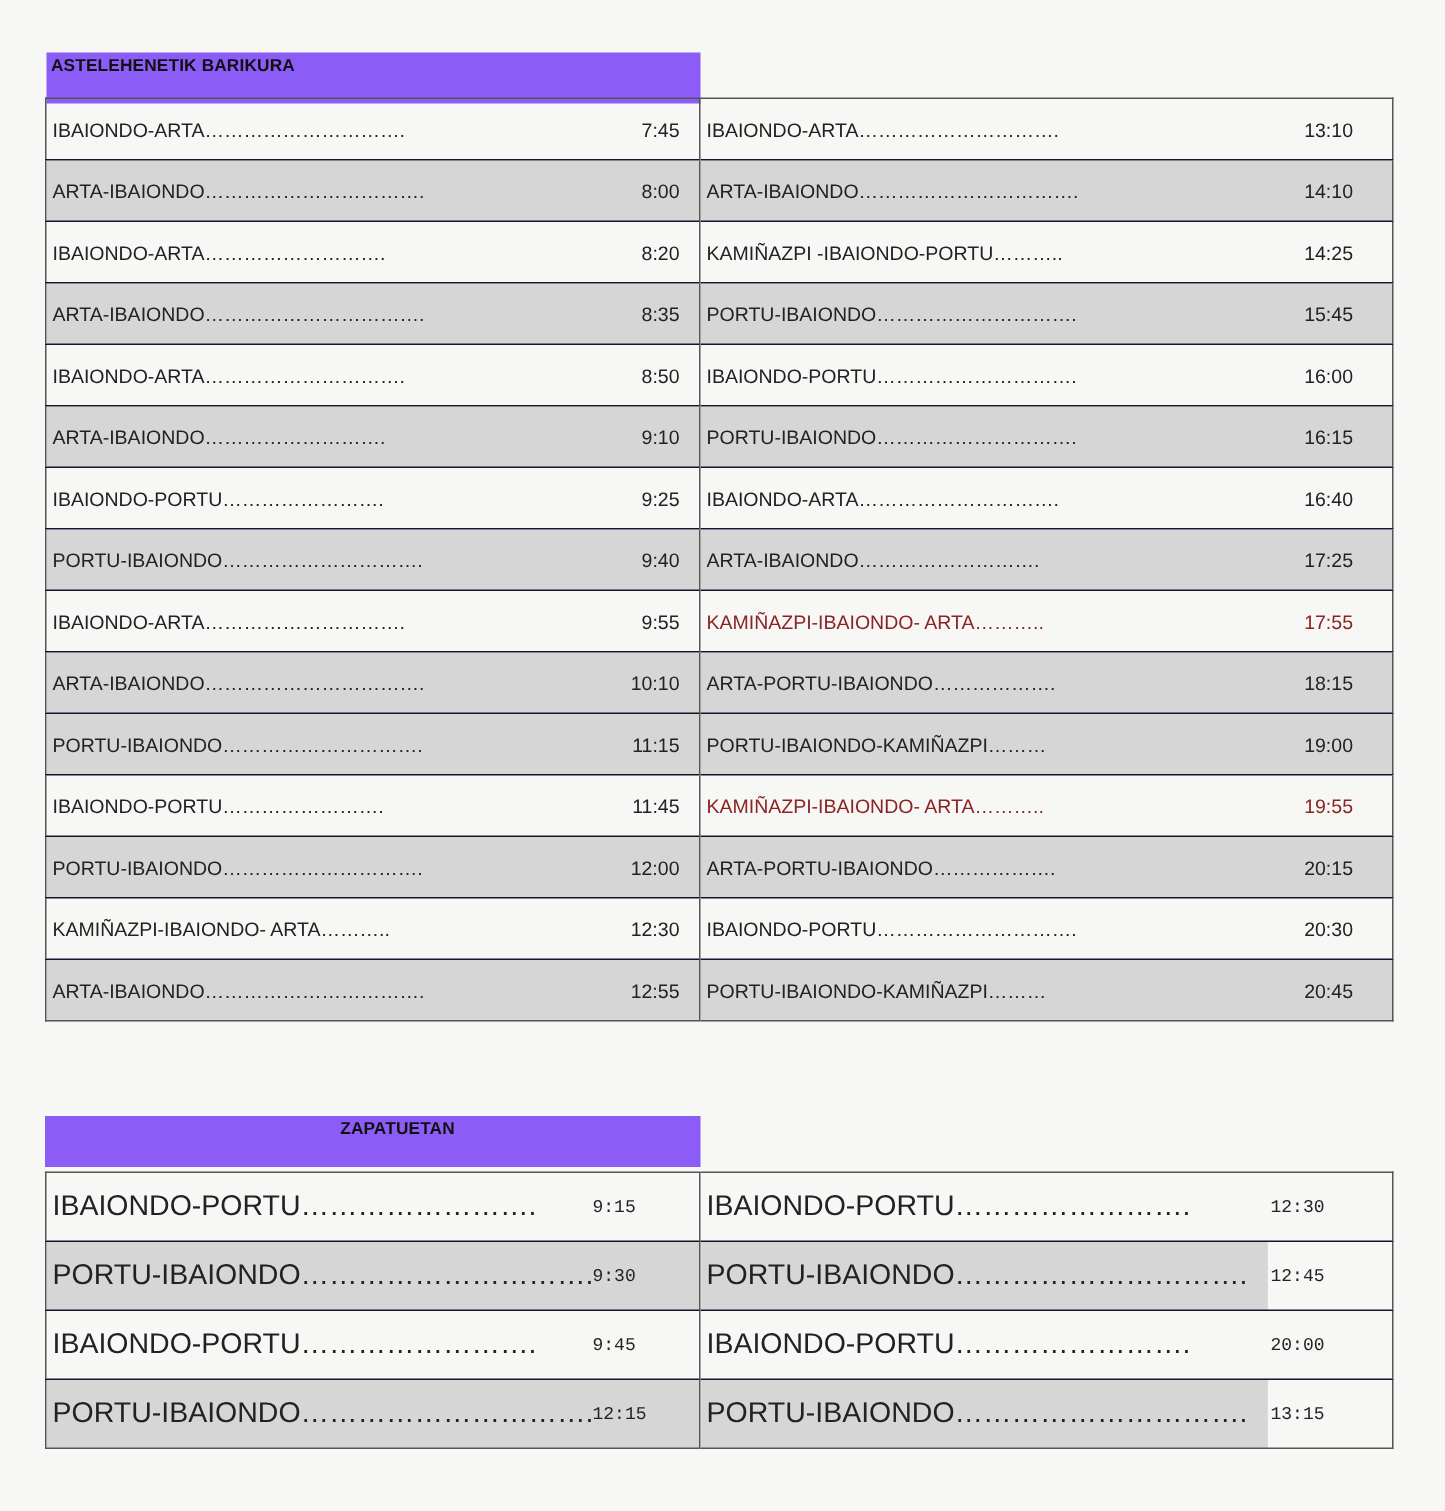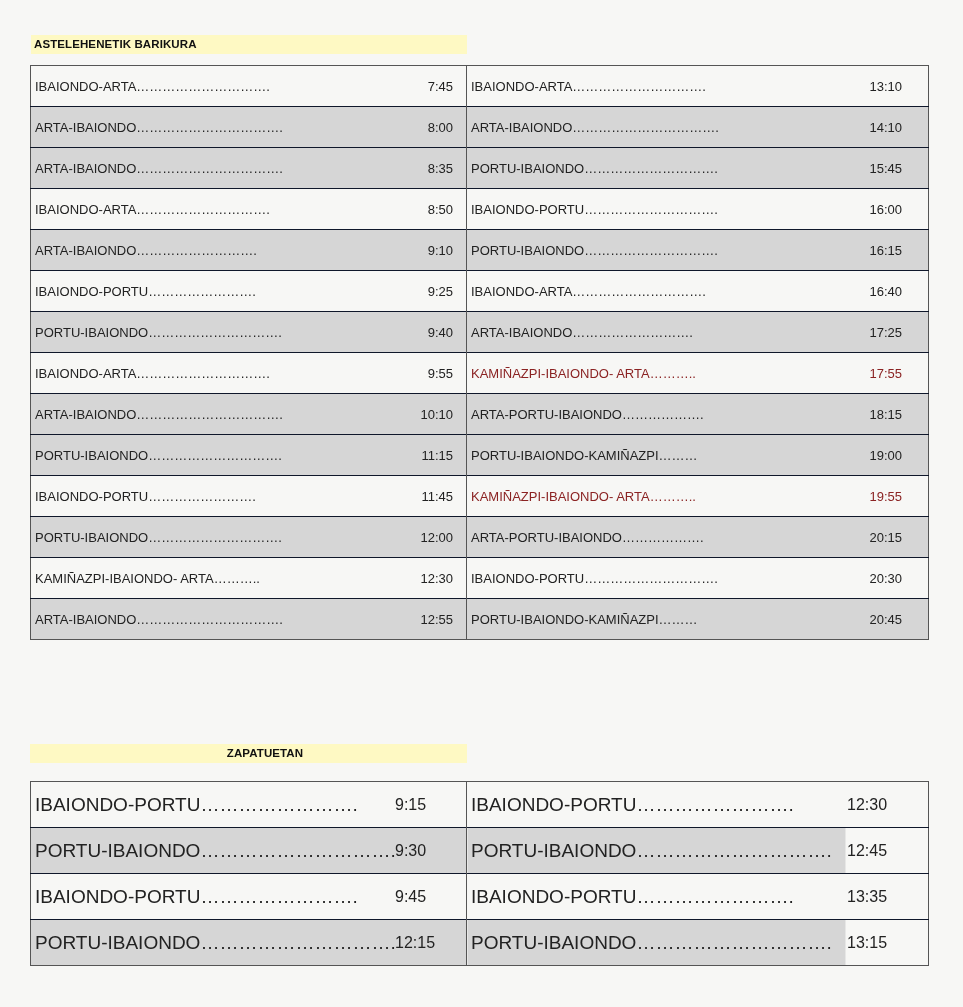--- a/index.html
+++ b/index.html
@@ -2,22 +2,22 @@
 <html><head>
 <meta charset="utf-8">
 <style>
   html, body { margin: 0; padding: 0; }
   body {
     width: 963px; height: 1007px; background: #f7f7f5; position: relative;
     font-family: "Liberation Sans", "DejaVu Sans", sans-serif; color: #222;
     overflow: hidden;
   }
   .section-bar {
-    position: absolute; left: 31px; width: 436px; height: 19px;
-    background: #fef9c3; font-weight: bold; font-size: 11.5px; color: #111;
+    position: absolute; left: 31px; width: 436px; height: 34px;
+    background: #8b5cf6; font-weight: bold; font-size: 11.5px; color: #111;
     line-height: 18px; letter-spacing: 0.1px;
   }
   .bar1 { top: 35px; padding-left: 3px; width: 433px; }
   .bar2 { top: 744px; padding-left: 33px; width: 404px; left: 30px; text-align: center; }
 
   table.tt {
     position: absolute; left: 30px; border-collapse: collapse;
     table-layout: fixed; width: 898px; border: 1.5px solid #555;
   }
   table.tt td { border-top: 1px solid #0f172a; padding: 0; vertical-align: middle; white-space: nowrap; overflow: hidden; }
@@ -29,21 +29,21 @@
   .t1 .cell { display: flex; align-items: center; justify-content: space-between; height: 40px; font-size: 13px; }
   .t1 .col-l .cell { padding: 0 13px 0 4px; }
   .t1 .col-r .cell { padding: 0 26px 0 4px; }
   .t1 tr.shade td { background: #d6d6d6; }
   .t1 tr.shade td.col-r { background: linear-gradient(to right, #d6d6d6 0, #d6d6d6 100%); }
 
   .t2 { top: 781px; }
   .t2 tr { height: 45.5px; }
   .t2 .cell { display: flex; align-items: center; height: 45px; }
   .t2 .route { font-size: 19px; }
-  .t2 .time { font-size: 16px; }
+  .t2 .time { font-size: 12px; font-family: Liberation Mono, monospace; }
   .t2 .col-l .cell { padding-left: 4px; }
   .t2 .col-l .route { width: 360px; }
   .t2 .col-r .cell { padding-left: 4px; position: relative; }
   .t2 .col-r .route { width: 376px; }
   .t2 tr.shade td.col-l { background: #d6d6d6; }
   .t2 tr.shade td.col-r { background: linear-gradient(to right, #d6d6d6 0, #d6d6d6 378px, #f7f7f5 378px); }
 
   .red { color: #8b2323; }
 </style>
 </head>
@@ -78,20 +78,34 @@
             <span class="time">8:00</span>
           </div>
         </td>
         <td class="col-r">
           <div class="cell">
             <span class="route">ARTA-IBAIONDO…………………………….</span>
             <span class="time">14:10</span>
           </div>
         </td>
       </tr>
+      <tr>
+        <td class="col-l">
+          <div class="cell">
+            <span class="route">IBAIONDO-ARTA……………………….</span>
+            <span class="time">8:20</span>
+          </div>
+        </td>
+        <td class="col-r">
+          <div class="cell">
+            <span class="route">KAMIÑAZPI -IBAIONDO-PORTU………..</span>
+            <span class="time">14:25</span>
+          </div>
+        </td>
+      </tr>
       <tr class="shade">
         <td class="col-l">
           <div class="cell">
             <span class="route">ARTA-IBAIONDO…………………………….</span>
             <span class="time">8:35</span>
           </div>
         </td>
         <td class="col-r">
           <div class="cell">
             <span class="route">PORTU-IBAIONDO………………………….</span>
@@ -295,21 +309,21 @@
       <tr>
         <td class="col-l">
           <div class="cell">
             <span class="route">IBAIONDO-PORTU…………………….</span>
             <span class="time">9:45</span>
           </div>
         </td>
         <td class="col-r">
           <div class="cell">
             <span class="route">IBAIONDO-PORTU…………………….</span>
-            <span class="time">13:35</span>
+            <span class="time">20:00</span>
           </div>
         </td>
       </tr>
       <tr class="shade">
         <td class="col-l">
           <div class="cell">
             <span class="route">PORTU-IBAIONDO………………………….</span>
             <span class="time">12:15</span>
           </div>
         </td>

